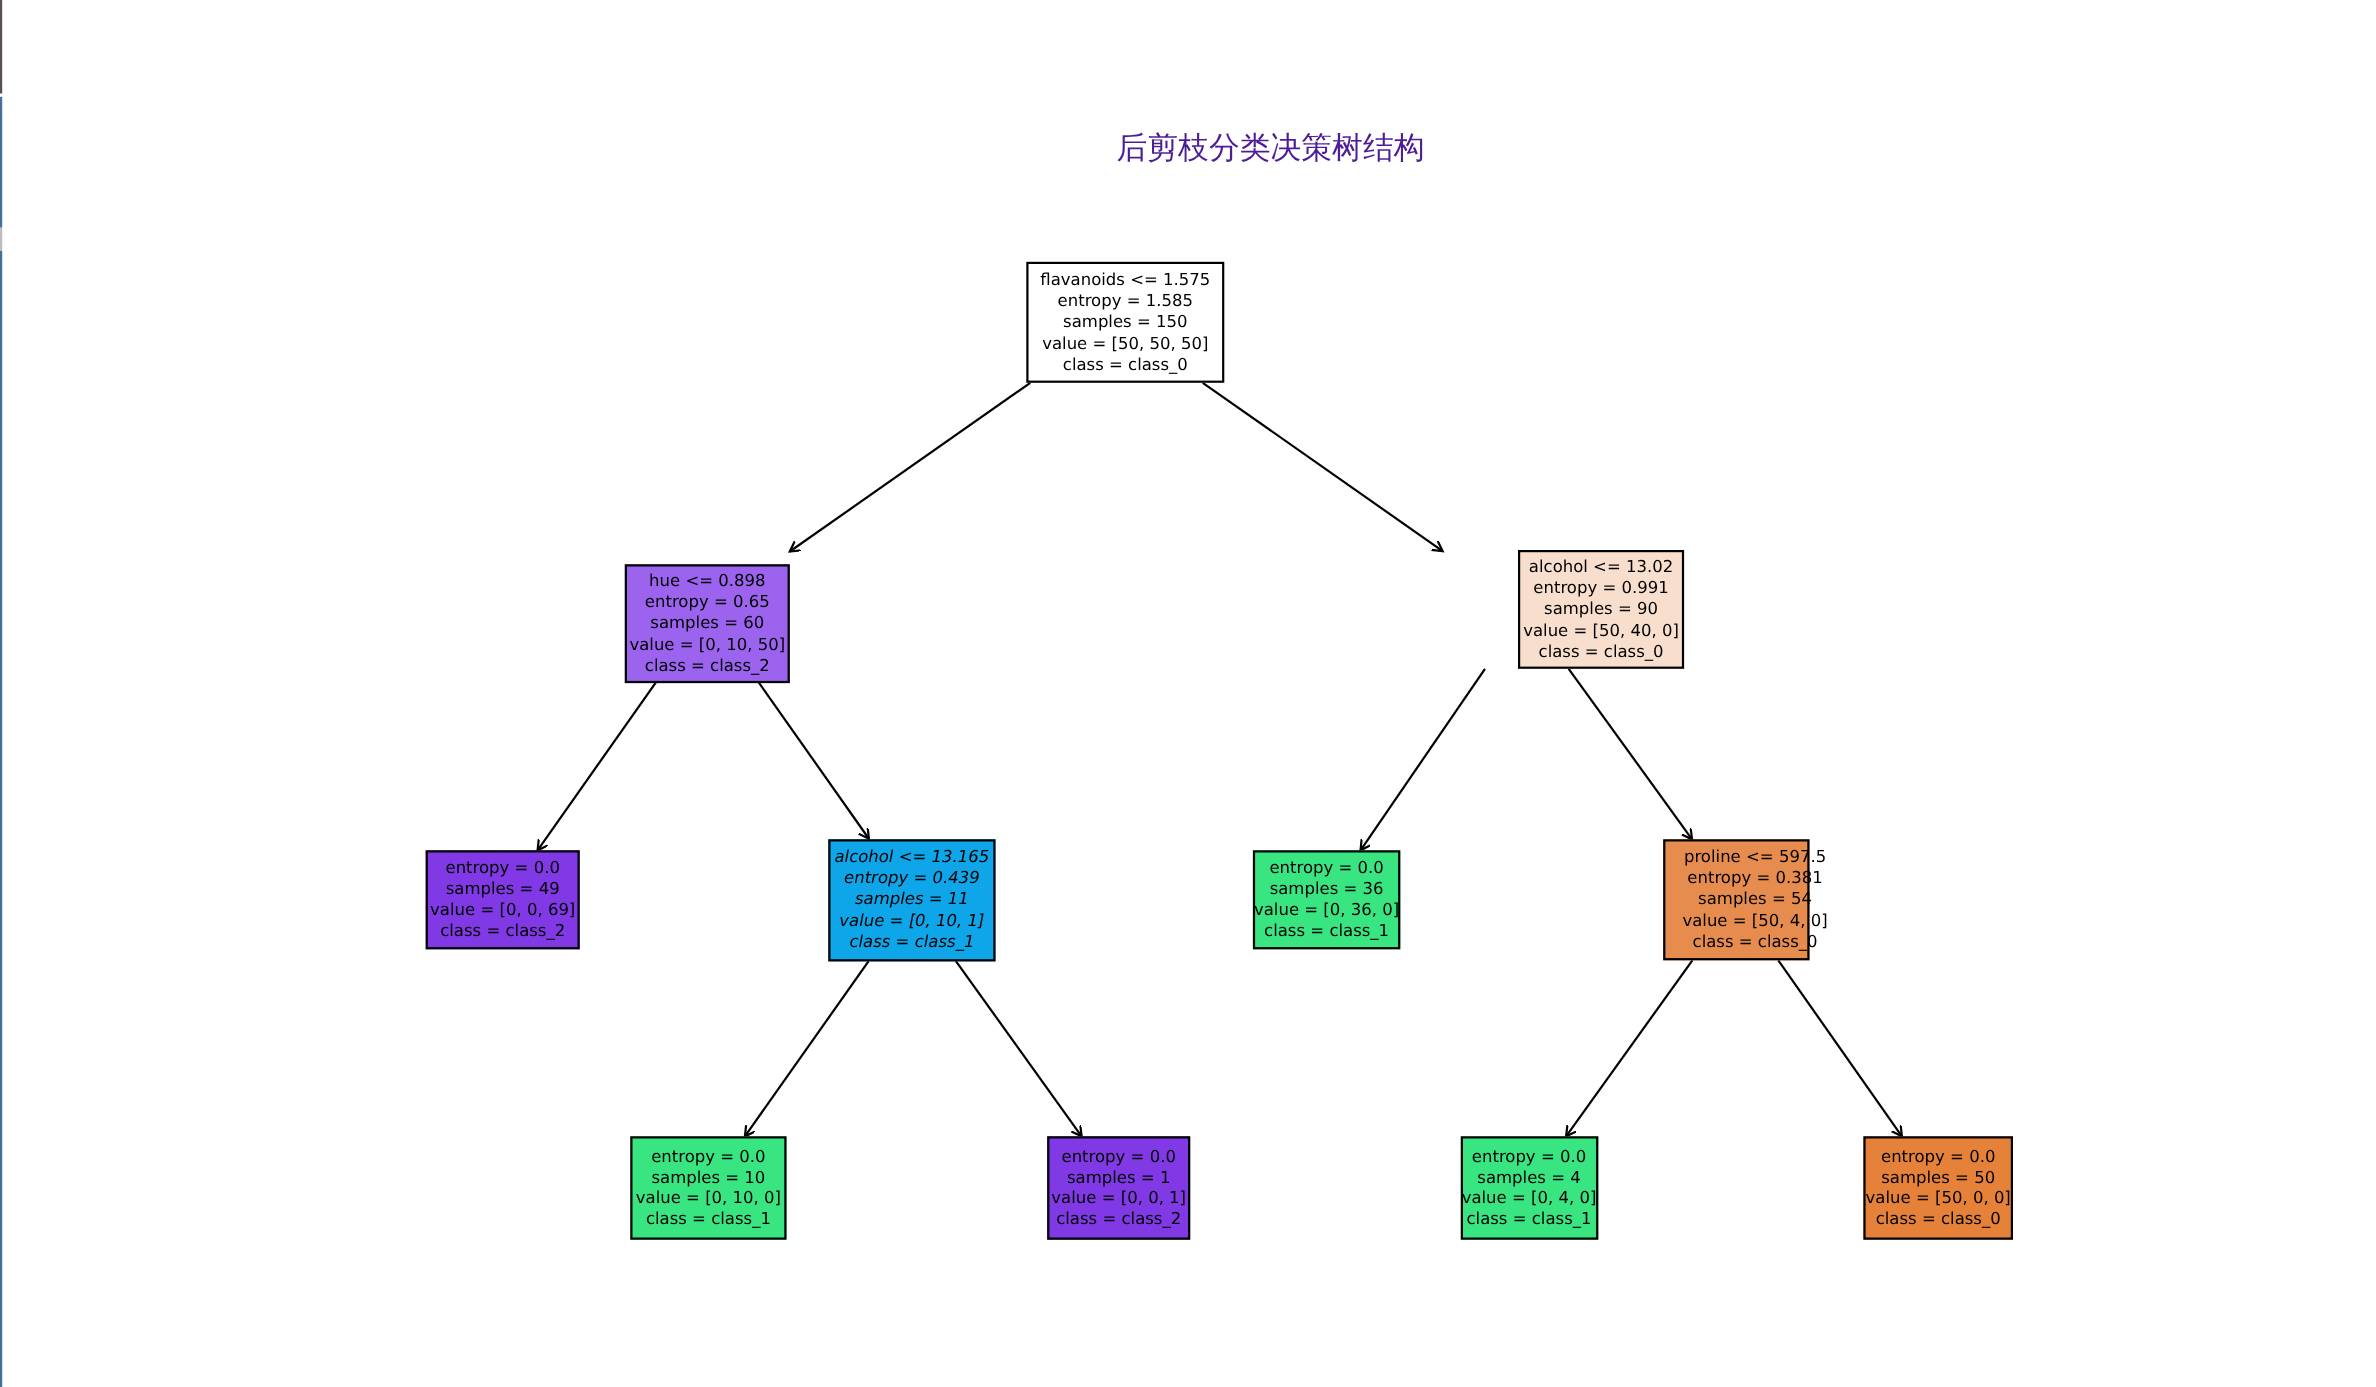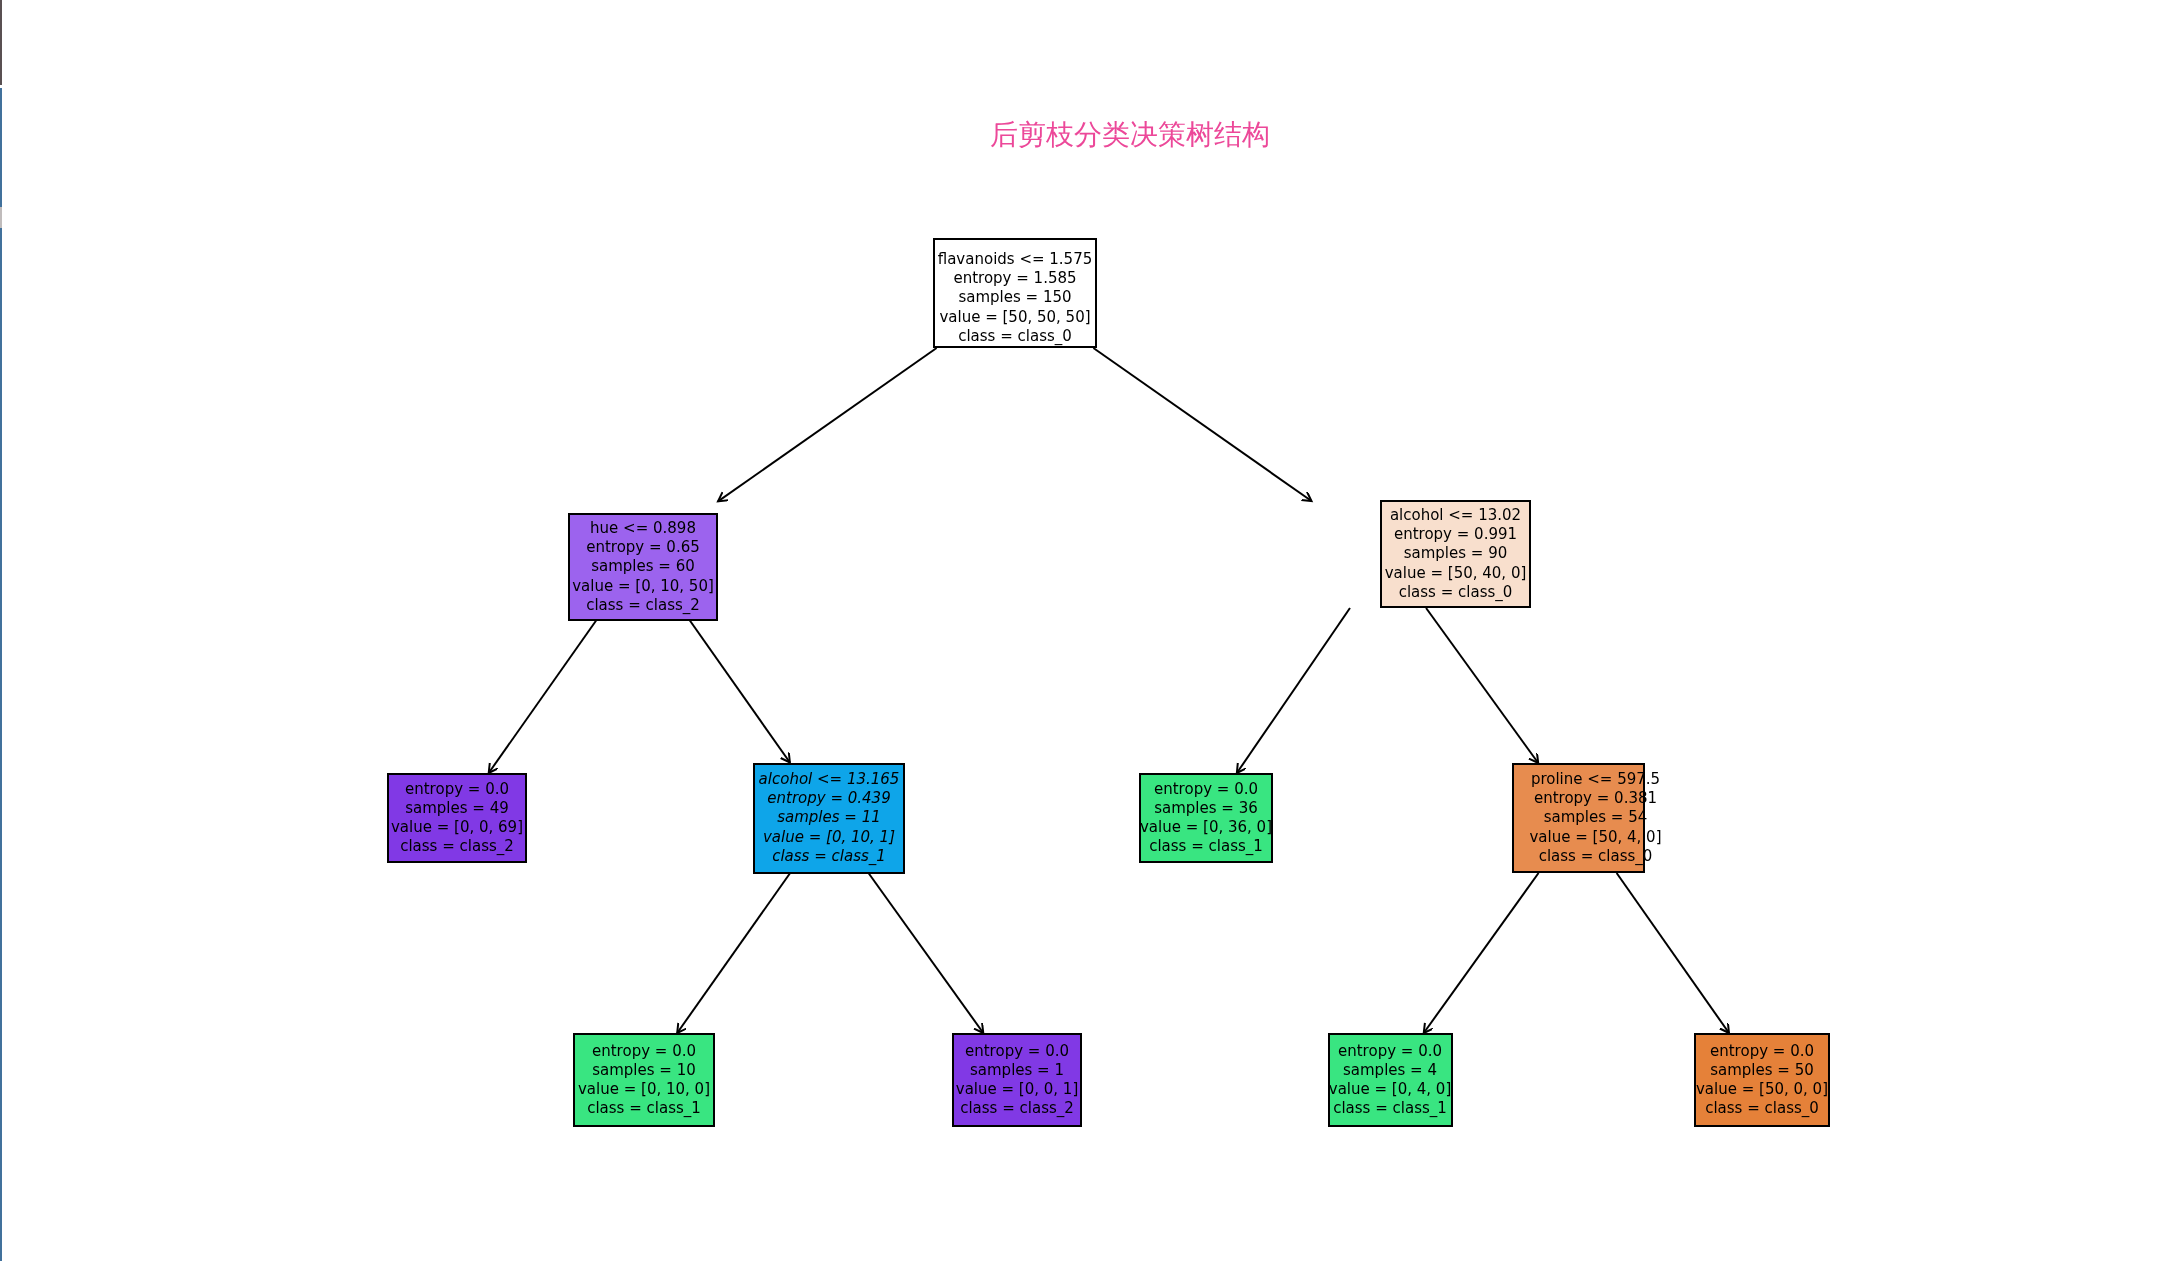--- a/index.html
+++ b/index.html
@@ -54,40 +54,40 @@
 </head>
 <body>
 
 <div class="canvas">
   <div id="edge-strip">
       <div class="edge-strip-seg" style="top: 0px; height: 85px; width: 2px; background: rgb(89, 80, 82);"></div>
       <div class="edge-strip-seg" style="top: 88px; height: 119px; width: 2px; background: rgb(65, 113, 156);"></div>
       <div class="edge-strip-seg" style="top: 207px; height: 21px; width: 2px; background: rgb(192, 188, 188);"></div>
       <div class="edge-strip-seg" style="top: 228px; height: 1033px; width: 2px; background: rgb(65, 113, 156);"></div>
     </div>
-  <div class="fig-title" style="left: 1130px; top: 116px; color: #ec4899;">后剪枝分类决策树结构</div>
+  <div class="fig-title" style="left: 1155px; top: 116px; color: #4c1d95;">后剪枝分类决策树结构</div>
   <svg id="edges-layer" xmlns="http://www.w3.org/2000/svg">
     <defs>
       <marker id="arrowhead" markerUnits="userSpaceOnUse" markerWidth="14" markerHeight="14" refX="9" refY="5" orient="auto">
         <path d="M0,0 L9,5 L0,10" fill="none" stroke="#000000" stroke-width="2"></path>
       </marker>
     </defs>
   <line x1="936.6091954022988" y1="348" x2="718" y2="501.3790322580645" stroke="#000000" stroke-width="2" marker-end="url(#arrowhead)"></line>
       <line x1="1093.3908045977012" y1="348" x2="1311.5" y2="501.0282258064516" stroke="#000000" stroke-width="2" marker-end="url(#arrowhead)"></line>
       <line x1="604.9545454545455" y1="608" x2="488.70454545454544" y2="773" stroke="#000000" stroke-width="2" marker-end="url(#arrowhead)"></line>
       <line x1="681.0454545454545" y1="608" x2="789.8977272727273" y2="762.5" stroke="#000000" stroke-width="2" marker-end="url(#arrowhead)"></line>
       <line x1="1349.9772727272727" y1="608" x2="1236.8522727272727" y2="773" stroke="#000000" stroke-width="2" marker-end="url(#arrowhead)"></line>
       <line x1="1426.0681818181818" y1="608" x2="1538.2083333333333" y2="763" stroke="#000000" stroke-width="2" marker-end="url(#arrowhead)"></line>
       <line x1="789.8110687022901" y1="873.5" x2="677.1870229007634" y2="1033" stroke="#000000" stroke-width="2" marker-end="url(#arrowhead)"></line>
       <line x1="868.824427480916" y1="873.5" x2="983.2748091603054" y2="1033" stroke="#000000" stroke-width="2" marker-end="url(#arrowhead)"></line>
       <line x1="1538.5343511450383" y1="873" x2="1423.7251908396947" y2="1033" stroke="#000000" stroke-width="2" marker-end="url(#arrowhead)"></line>
       <line x1="1616.6259541984732" y1="873" x2="1728.9923664122136" y2="1033" stroke="#000000" stroke-width="2" marker-end="url(#arrowhead)"></line>
     </svg>
   <div id="nodes-layer">
-      <div class="tree-node" style="left: 933px; top: 238px; width: 164px; height: 110px; background: rgb(255, 255, 255); border-color: rgb(0, 0, 0); justify-content: flex-end;">
+      <div class="tree-node" style="left: 933px; top: 238px; width: 180px; height: 110px; background: rgb(255, 255, 255); border-color: rgb(0, 0, 0);">
         <div class="node-line">flavanoids &lt;= 1.575</div>
         <div class="node-line">entropy = 1.585</div>
         <div class="node-line">samples = 150</div>
         <div class="node-line">value = [50, 50, 50]</div>
         <div class="node-line">class = class_0</div>
       </div>
       <div class="tree-node" style="left: 568px; top: 513px; width: 150px; height: 108px; background: rgb(156, 99, 238); border-color: rgb(0, 0, 0);">
         <div class="node-line">hue &lt;= 0.898</div>
         <div class="node-line">entropy = 0.65</div>
         <div class="node-line">samples = 60</div>

